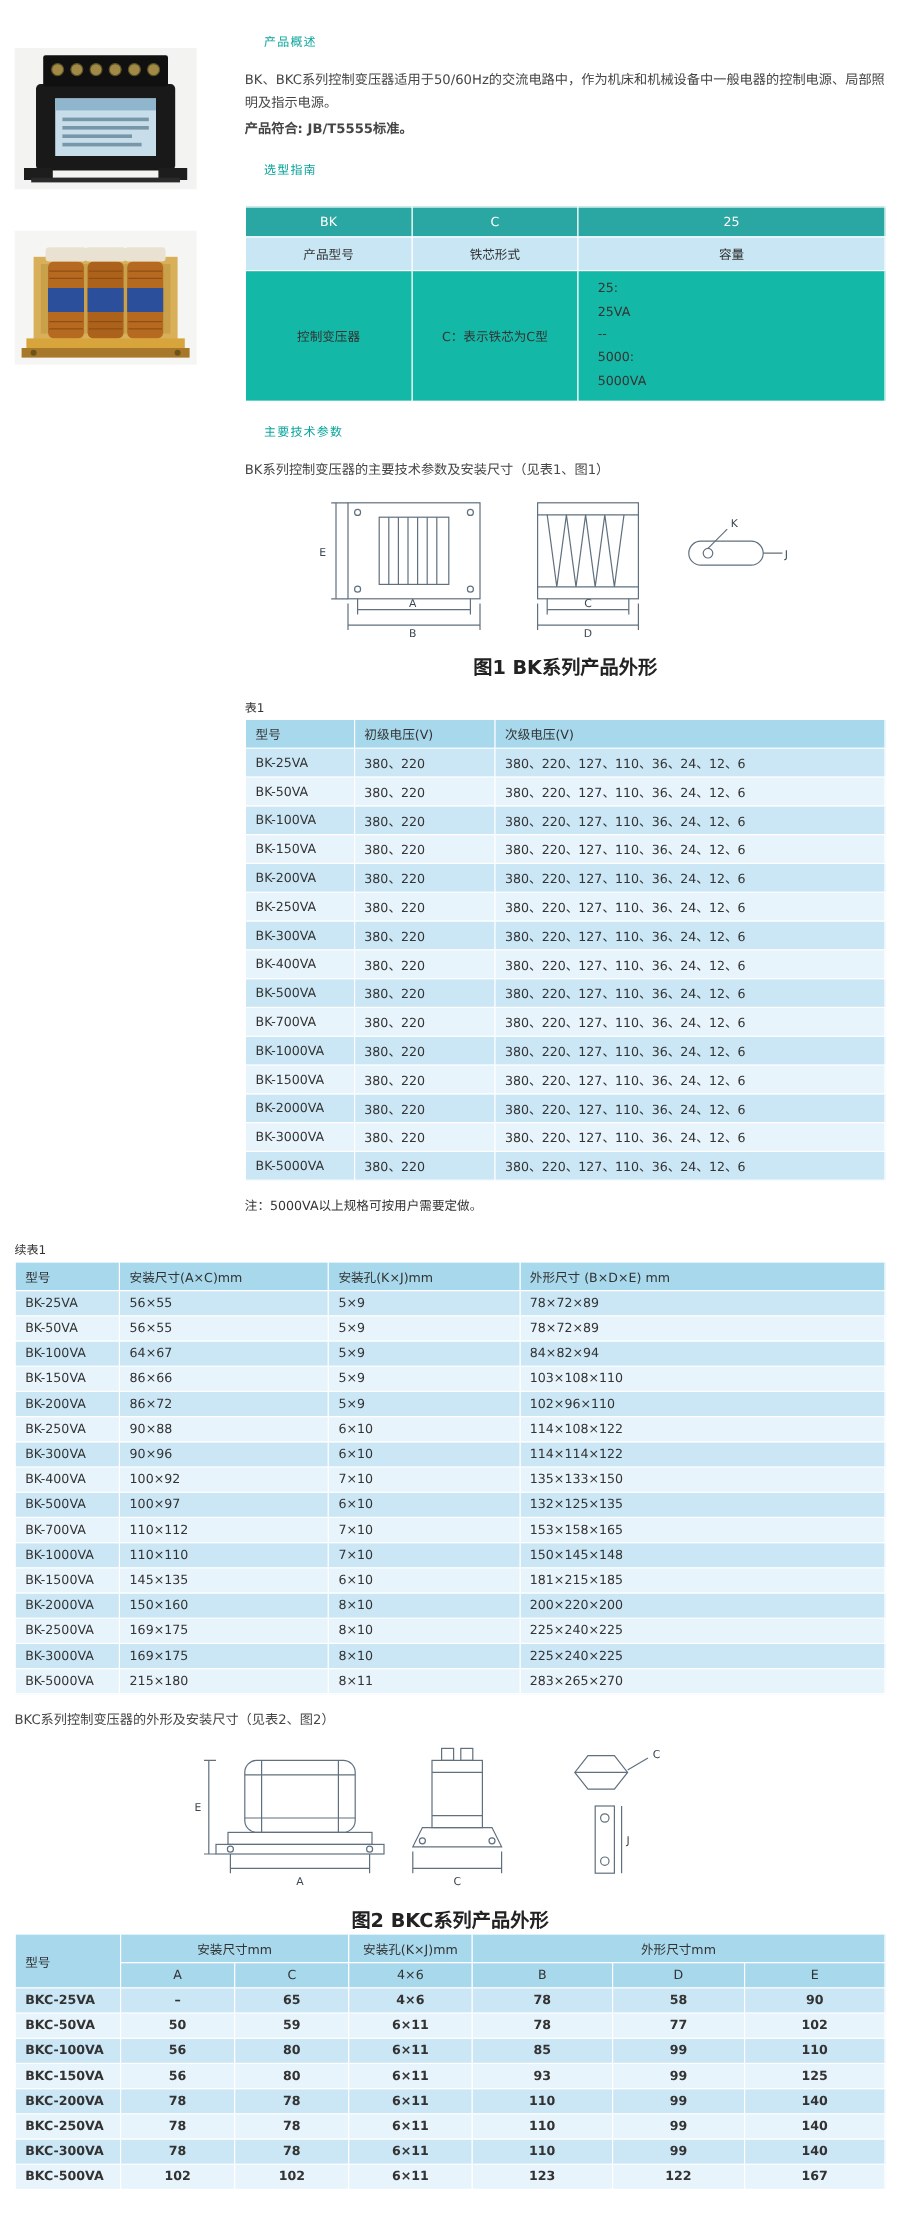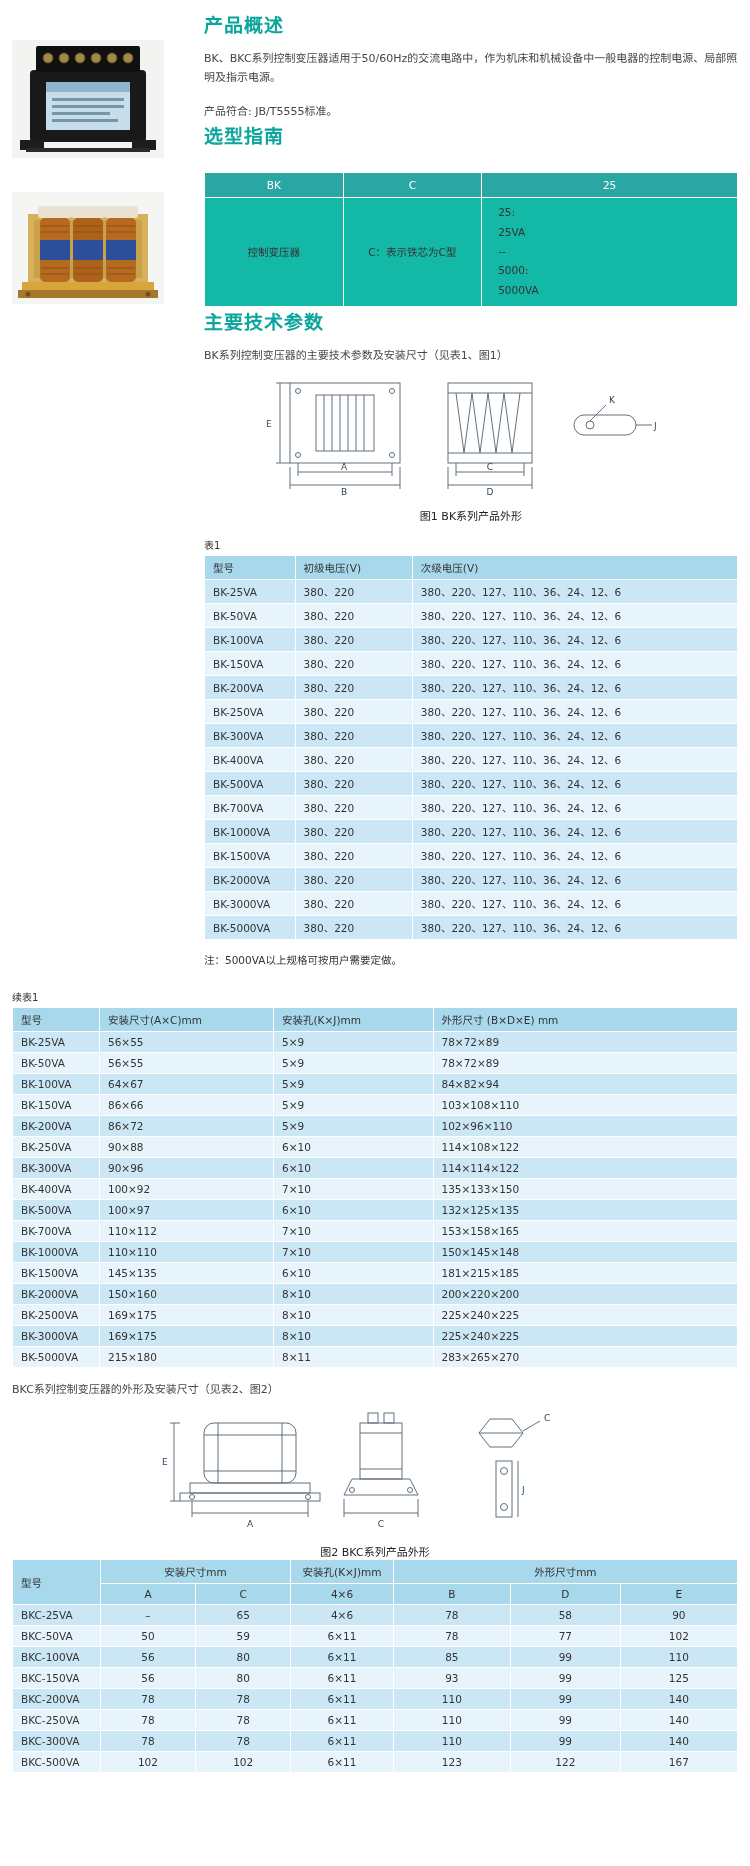--- a/index.html
+++ b/index.html
@@ -2,49 +2,49 @@
 <html lang="zh-CN"><head>
 <meta charset="utf-8">
 <style>
   html,body{margin:0;padding:0;}
   body{width:750px;background:#ffffff;color:#3b3b3b;font-family:"DejaVu Sans","Liberation Sans",sans-serif;}
   .page{box-sizing:border-box;width:750px;min-height:1866px;padding:10px 12px 40px 12px;background:#fff;}
   .top{display:flex;gap:16px;}
   .photo-col{flex:0 0 176px;padding-top:30px;display:flex;flex-direction:column;gap:30px;align-items:flex-start;}
   .photo{width:152px;}
   .content-col{flex:1;min-width:0;}
-  h2.sec{color:#0ba59c;font-size:19px;font-weight:bold;margin:0;letter-spacing:1px;}
+  h2.sec{color:#0ba59c;font-size:10px;font-weight:normal;margin:16px;letter-spacing:1px;}
   .mt22{margin-top:22px;}
   .mt24{margin-top:26px;}
   .mt16{margin-top:18px;}
   .body-text{font-size:11px;line-height:1.75;margin:12px 0 0 0;color:#464646;}
-  .tight{margin-top:14px;}
+  .tight{margin-top:2px;font-weight:bold;}
   
   table{width:100%;border-collapse:collapse;table-layout:fixed;}
   td,th{border:1px solid #ffffff;padding:4px 8px;font-size:10.5px;font-weight:normal;vertical-align:middle;color:#333;}
   .data-table th{background:#a7d8ec;text-align:left;}
   tbody[data-rows] tr:nth-child(odd) td{background:#cbe7f5;}
   tbody[data-rows] tr:nth-child(even) td{background:#e8f4fb;}
   .t2 th{text-align:center;}
   .t2 th.th-left{text-align:left;}
-  .t2 td{text-align:center;}
+  .t2 td{text-align:center;font-weight:bold;}
   .t2 tbody td:first-child{text-align:left;}
   
   .sel-table{margin-top:24px;}
   .sel-table td{text-align:center;}
   .sel-head td{background:#2ba7a3;color:#ffffff;padding:6px 8px;}
   .sel-label td{background:#c8e6f4;padding:6px 8px;}
   .sel-desc td{background:#14b8a6;height:100px;}
   .sel-desc td.pre{white-space:pre-line;text-align:left;padding-left:16px;line-height:1.85;}
   
   col.w26{width:26%;} col.w17{width:17%;} col.w22{width:22%;} col.w24{width:24%;} col.w12{width:12%;}
   col.w13{width:13%;} col.w14{width:14%;} col.w15{width:15%;} col.w16{width:16%;}
   .tbl-tag{font-size:10px;color:#333;margin:14px 2px 3px 0;}
   .figure{text-align:center;margin:10px 0 0 0;}
-  .figure figcaption{font-size:11px;font-weight:normal;color:#222;margin-top:6px;}
+  .figure figcaption{font-size:16px;font-weight:bold;color:#222;margin-top:6px;}
   .note{font-size:10.5px;color:#333;margin:12px 0 0 0;}
   .full{margin-top:22px;}
   .fig-svg text{font-family:"DejaVu Sans","Liberation Sans",sans-serif;}
 </style>
 </head>
 <body>
 
 <div class="page">
 
   <div class="top">
@@ -127,20 +127,25 @@
         <colgroup>
             <col class="w26">
             <col class="w26">
             <col>
           </colgroup>
         <tbody>
           <tr class="sel-head">
             <td>BK</td>
             <td>C</td>
             <td>25</td>
+          </tr>
+          <tr class="sel-label">
+            <td>产品型号</td>
+            <td>铁芯形式</td>
+            <td>容量</td>
           </tr>
           <tr class="sel-desc">
             <td>控制变压器</td>
             <td>C：表示铁芯为C型</td>
             <td class="pre">25:
 25VA
 --
 5000:
 5000VA</td>
           </tr>

